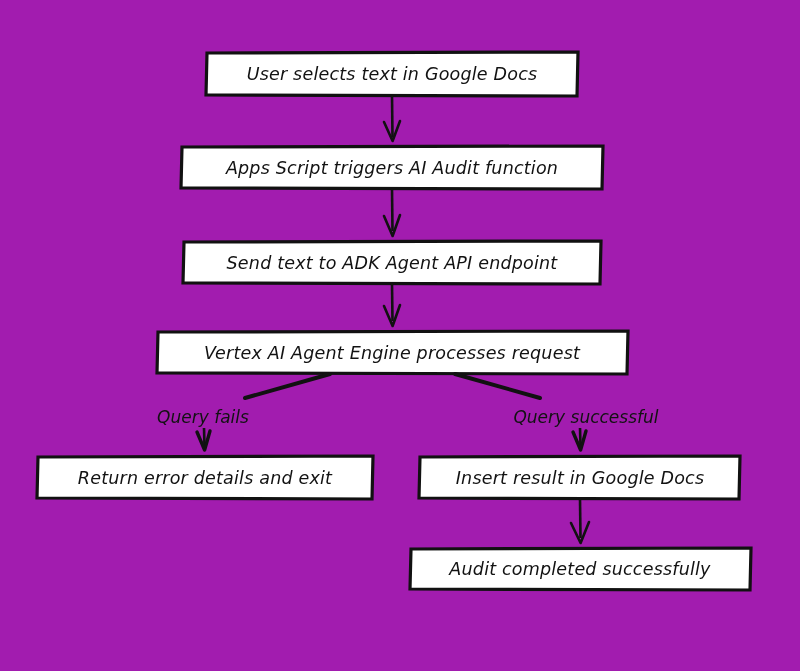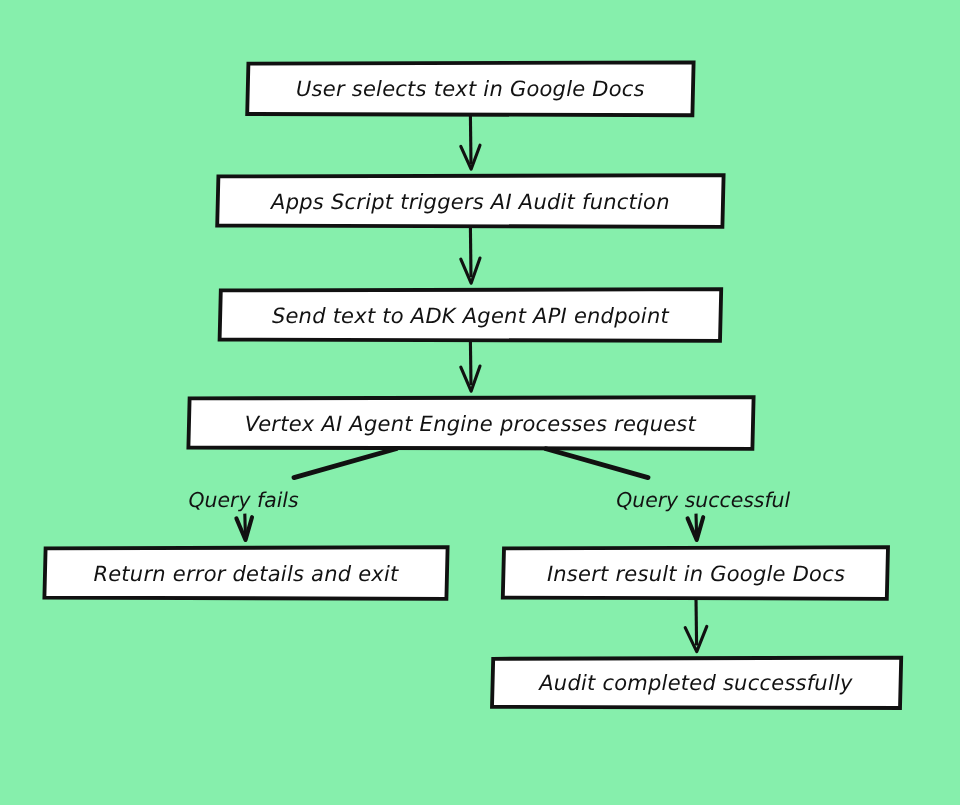--- a/index.html
+++ b/index.html
@@ -10,21 +10,21 @@
   body {
     width: 800px;
     height: 671px;
     font-family: "DejaVu Sans", sans-serif;
     overflow: hidden;
   }
   #flowchart-root {
     position: relative;
     width: 800px;
     height: 671px;
-    background: #86efac;
+    background: #a21caf;
   }
   svg#flow-svg {
     position: absolute;
     top: 0;
     left: 0;
     width: 800px;
     height: 671px;
     display: block;
   }
   .node-box {

